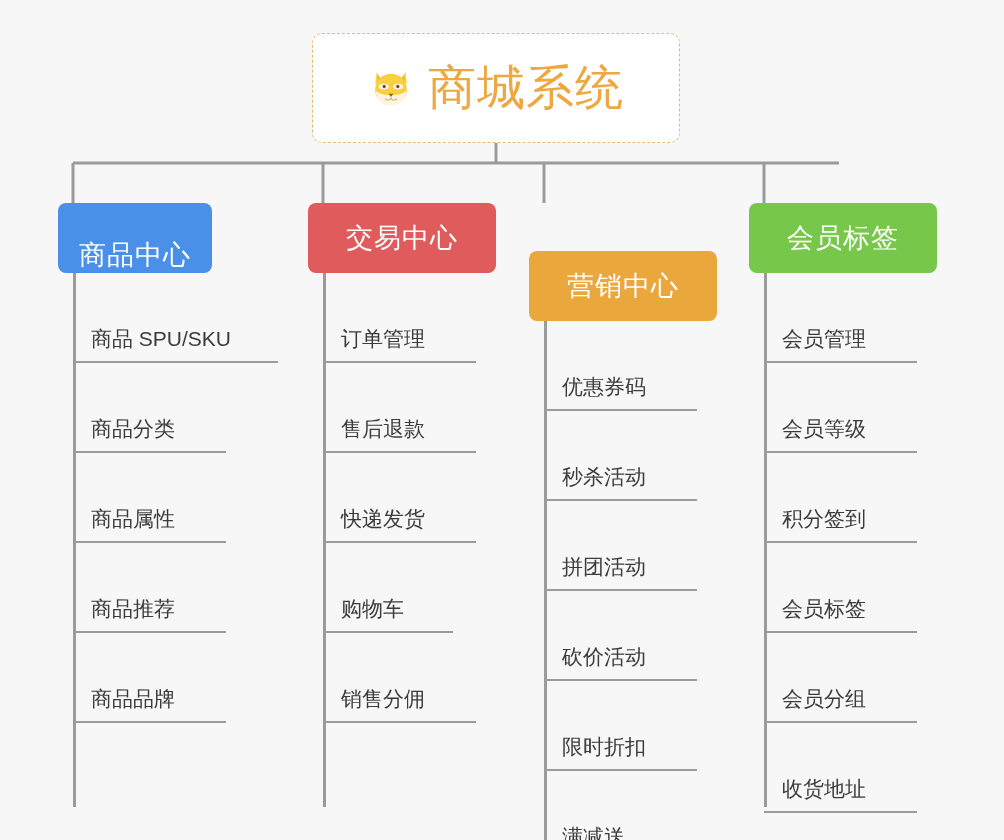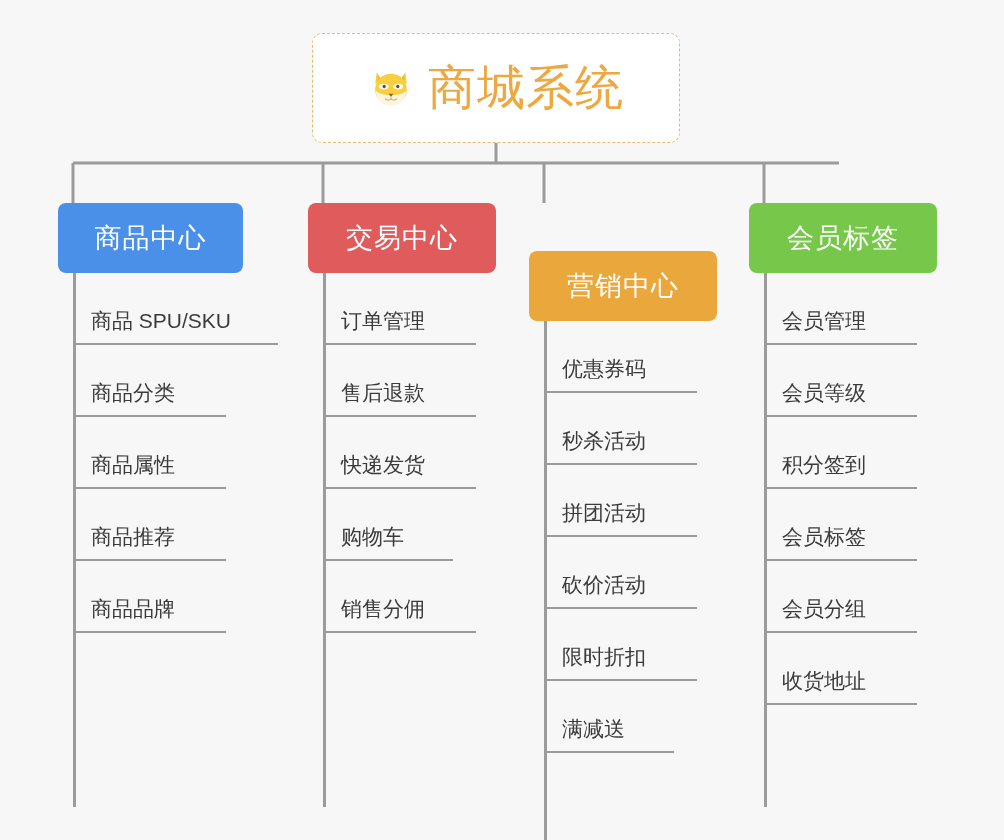--- a/index.html
+++ b/index.html
@@ -90,21 +90,21 @@
   .trunk {
     position: absolute;
     left: 15px;
     top: 0;
     width: 3px;
     background: #9b9b9b;
   }
 
   .leaf {
     position: relative;
-    height: 72px;
+    height: 90px;
     box-sizing: border-box;
   }
   .leaf-text {
     position: absolute;
     left: 33px;
     bottom: 13px;
     font-size: 21px;
     color: #3b3b3b;
     white-space: nowrap;
     line-height: 1.1;
@@ -148,21 +148,21 @@
 
     <line x1="73" y1="163" x2="839" y2="163" stroke="#9b9b9b" stroke-width="3"></line>
 
     <line x1="73" y1="163" x2="73" y2="203" stroke="#9b9b9b" stroke-width="3"></line>
     <line x1="323" y1="163" x2="323" y2="203" stroke="#9b9b9b" stroke-width="3"></line>
     <line x1="544" y1="163" x2="544" y2="203" stroke="#9b9b9b" stroke-width="3"></line>
     <line x1="764" y1="163" x2="764" y2="203" stroke="#9b9b9b" stroke-width="3"></line>
   </svg>
 
   <div class="column" style="left:58px;">
-    <div class="cat-box" style="width: 185px; background: rgb(74, 144, 232);">
+    <div class="cat-box" style="width: 154px; background: rgb(74, 144, 232); align-items: flex-end;">
       <span class="cat-label">商品中心</span>
     </div>
     <div class="branch">
       <div class="trunk" style="height: 534px; background: rgb(155, 155, 155);"></div>
       <div class="leaf">
         <span class="leaf-text">商品 SPU/SKU</span>
         <span class="leaf-rule" style="width: 205px; background: rgb(155, 155, 155);"></span>
       </div>
       <div class="leaf">
         <span class="leaf-text">商品分类</span>

